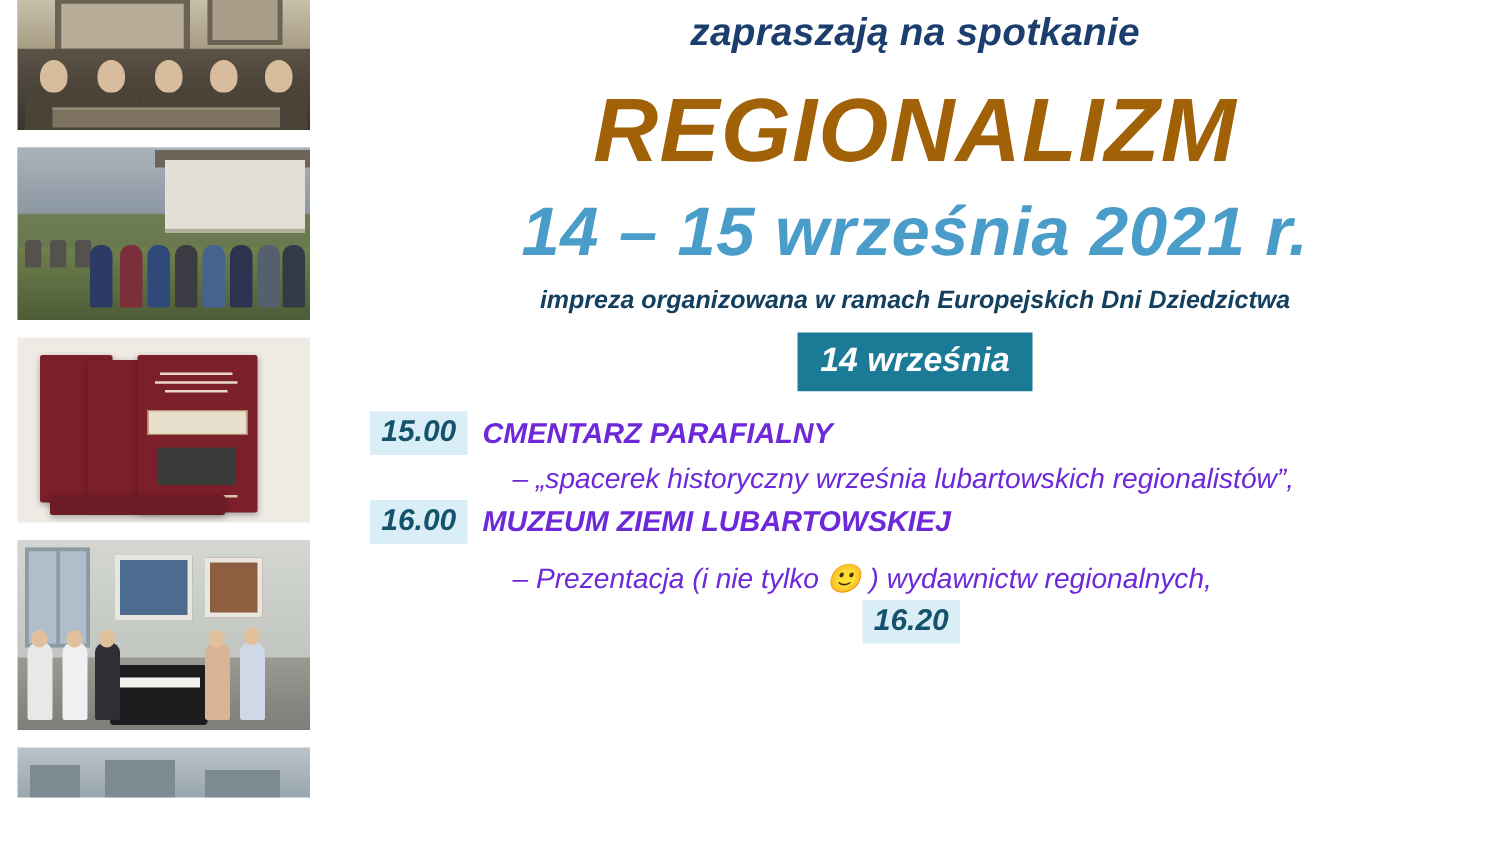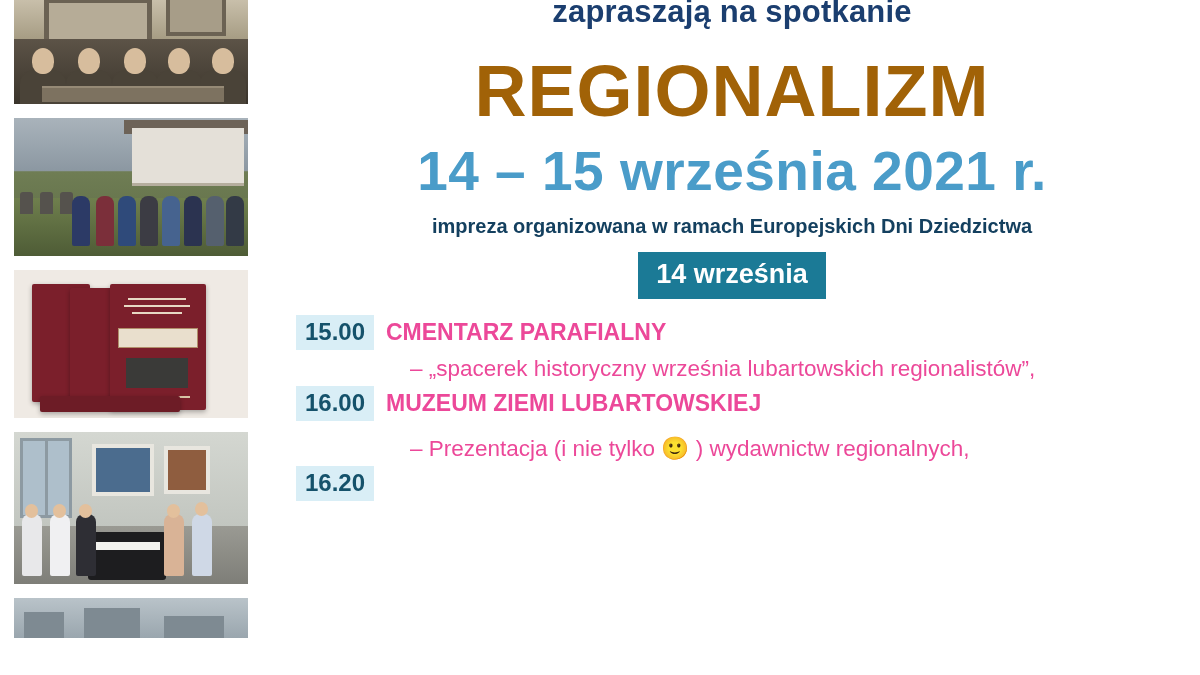--- a/index.html
+++ b/index.html
@@ -145,22 +145,23 @@
   .p4-head { position:absolute; width: 13px; height: 14px; border-radius: 50%; background:#e3c09c; }
 
   
   .photo-5 { background: linear-gradient(#b9c3c9, #9aa6ae); }
   .p5-b { position:absolute; bottom:0; background:#7e8a92; }
 
   
   .content {
     flex: 1;
     position: relative;
-    padding: 0 26px 0 28px;
+    padding: 14px 26px 0 28px;
     text-align: center;
+    font-style: italic;
   }
   .invite {
     font-size: 31px;
     font-weight: bold;
     color: #1b3e6f;
     letter-spacing: .2px;
     margin-top: -6px;
     white-space: nowrap;
   }
   .title {
@@ -213,31 +214,31 @@
     color: #15526b;
     font-size: 24px;
     font-weight: bold;
     text-align: center;
     padding: 3px 0 4px 0;
     margin-right: 12px;
   }
   .time.blank { background: transparent; }
   .ev {
     font-size: 23px;
-    color: #ec4899;
+    color: #6d28d9;
     line-height: 1.28;
     padding-top: 3px;
     font-weight: 600;
   }
   .ev.sub {
     font-weight: normal;
     padding-left: 24px;
     font-size: 22.5px;
   }
-  .cut { overflow: hidden; }
+  .cut { overflow: hidden; justify-content: center; }
 </style>
 </head>
 <body>
 
 <div class="poster">
 
   <div class="photo-strip">
 
     <div class="photo photo-1">
       <div class="p1-wall"></div>

